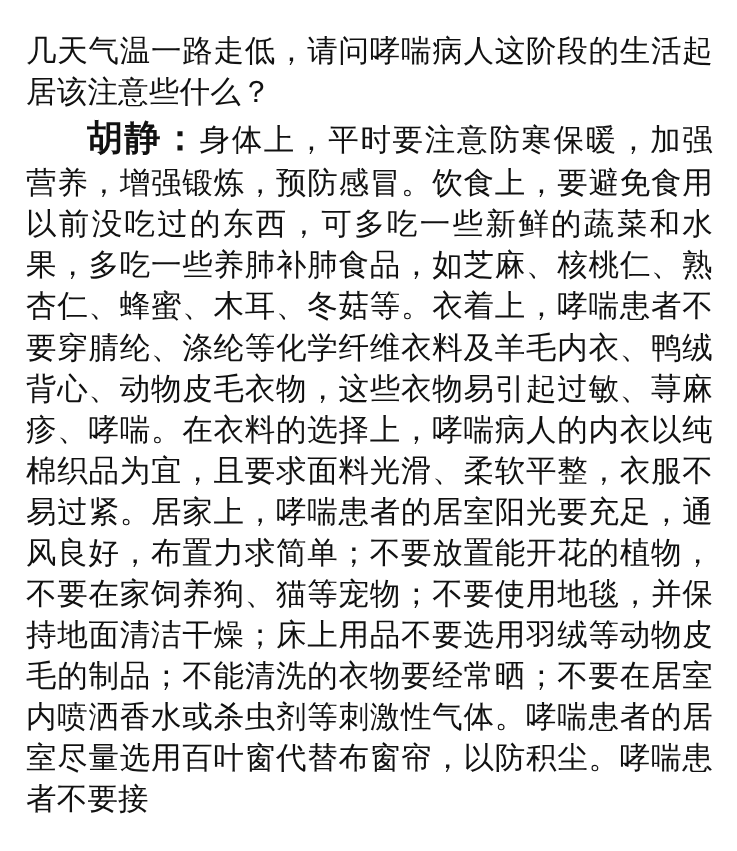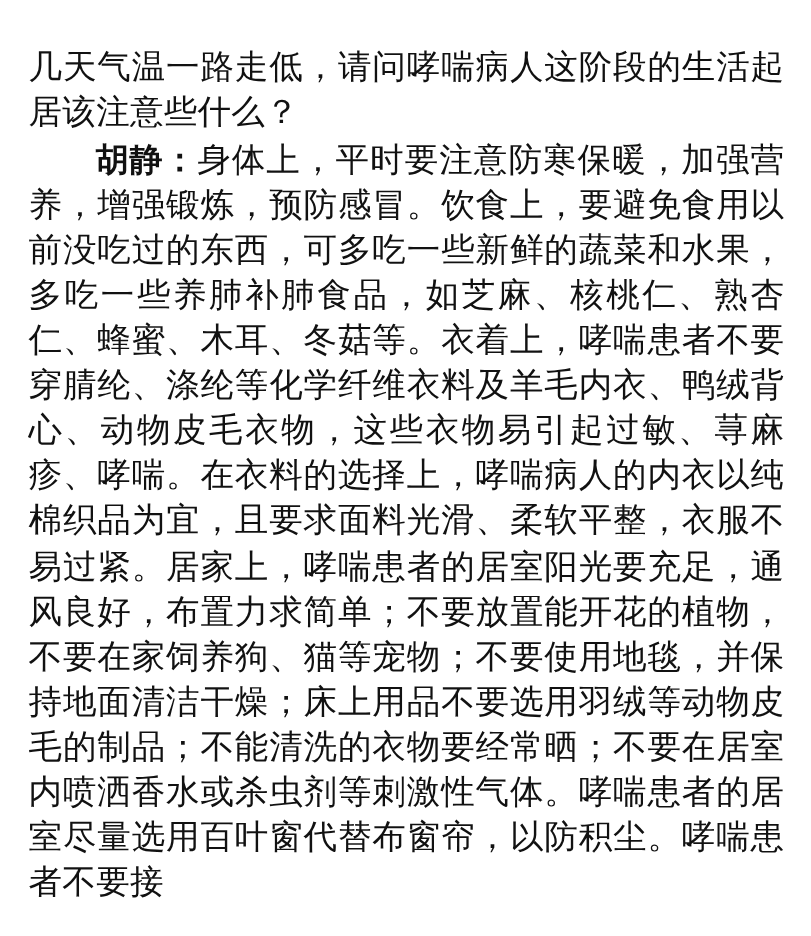--- a/index.html
+++ b/index.html
@@ -22,39 +22,39 @@
     background: #ffffff;
   }
   .article {
     font-size: 30.5px;
     line-height: 1.345;
     letter-spacing: 0.2px;
     text-align: justify;
     text-justify: inter-character;
   }
   .question {
-    margin: 15px 0 2px 0;
+    margin: 4px 0 2px 0;
     font-size: 30.5px;
     line-height: 1.345;
     font-weight: 400;
     text-align: justify;
     text-justify: inter-character;
   }
   .answer {
     margin: 0;
     text-indent: 2em;
     font-size: 30.5px;
     line-height: 1.345;
     text-align: justify;
     text-justify: inter-character;
   }
   .speaker {
     font-weight: bold;
     font-family: Liberation Serif, serif;
-    font-size: 30px;
+    font-size: 36px;
     letter-spacing: 0;
   }
   .answer-body {
     font-family: "DejaVu Serif", "Liberation Serif", serif;
     margin-top: 28px;
   }
 </style>
 </head>
 <body>
 

